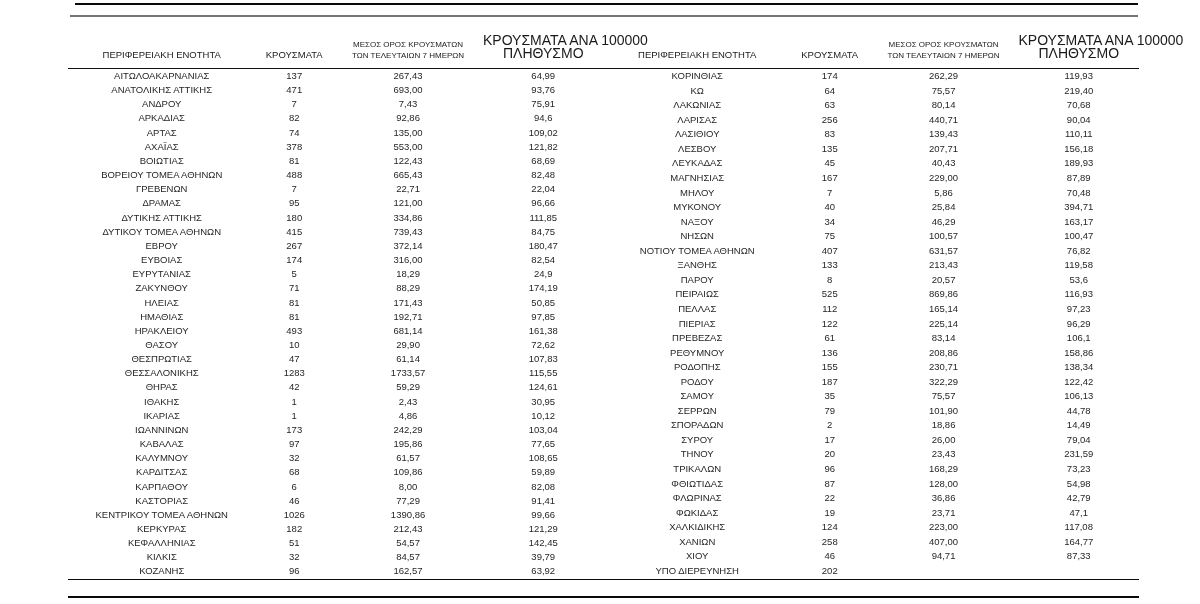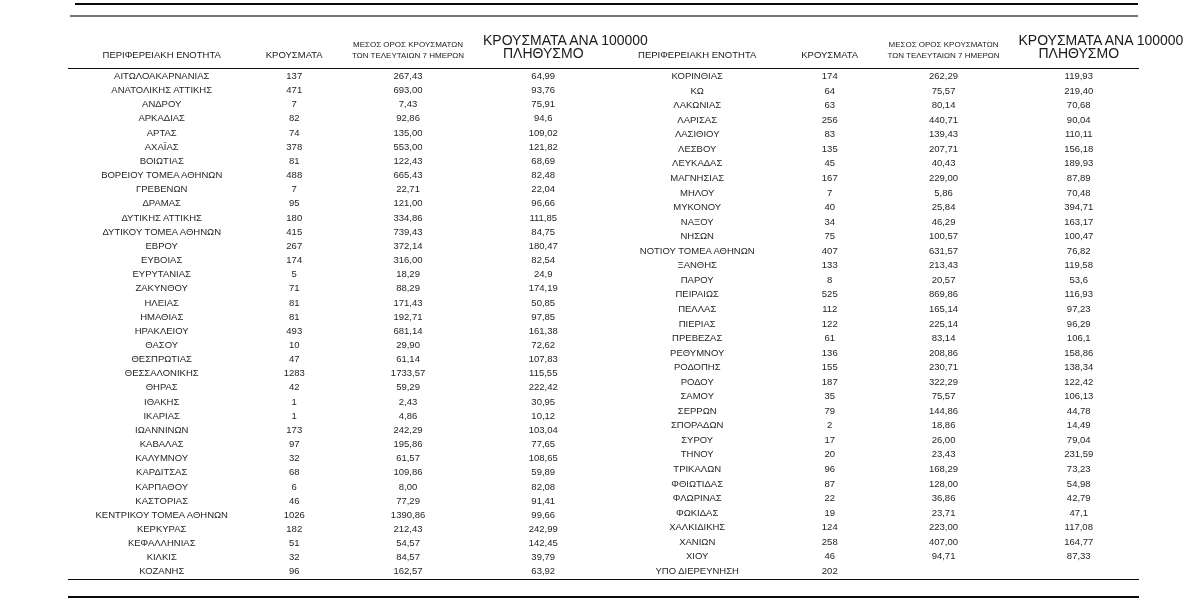--- a/index.html
+++ b/index.html
@@ -191,21 +191,21 @@
           <tr>
             <td>ΘΕΣΣΑΛΟΝΙΚΗΣ</td>
             <td>1283</td>
             <td>1733,57</td>
             <td>115,55</td>
           </tr>
           <tr>
             <td>ΘΗΡΑΣ</td>
             <td>42</td>
             <td>59,29</td>
-            <td>222,42</td>
+            <td>124,61</td>
           </tr>
           <tr>
             <td>ΙΘΑΚΗΣ</td>
             <td>1</td>
             <td>2,43</td>
             <td>30,95</td>
           </tr>
           <tr>
             <td>ΙΚΑΡΙΑΣ</td>
             <td>1</td>
@@ -251,21 +251,21 @@
           <tr>
             <td>ΚΕΝΤΡΙΚΟΥ ΤΟΜΕΑ ΑΘΗΝΩΝ</td>
             <td>1026</td>
             <td>1390,86</td>
             <td>99,66</td>
           </tr>
           <tr>
             <td>ΚΕΡΚΥΡΑΣ</td>
             <td>182</td>
             <td>212,43</td>
-            <td>242,99</td>
+            <td>121,29</td>
           </tr>
           <tr>
             <td>ΚΕΦΑΛΛΗΝΙΑΣ</td>
             <td>51</td>
             <td>54,57</td>
             <td>142,45</td>
           </tr>
           <tr>
             <td>ΚΙΛΚΙΣ</td>
             <td>32</td>
@@ -431,21 +431,21 @@
           </tr>
           <tr>
             <td>ΣΑΜΟΥ</td>
             <td>35</td>
             <td>75,57</td>
             <td>106,13</td>
           </tr>
           <tr>
             <td>ΣΕΡΡΩΝ</td>
             <td>79</td>
-            <td>144,86</td>
+            <td>101,90</td>
             <td>44,78</td>
           </tr>
           <tr>
             <td>ΣΠΟΡΑΔΩΝ</td>
             <td>2</td>
             <td>18,86</td>
             <td>14,49</td>
           </tr>
           <tr>
             <td>ΣΥΡΟΥ</td>

